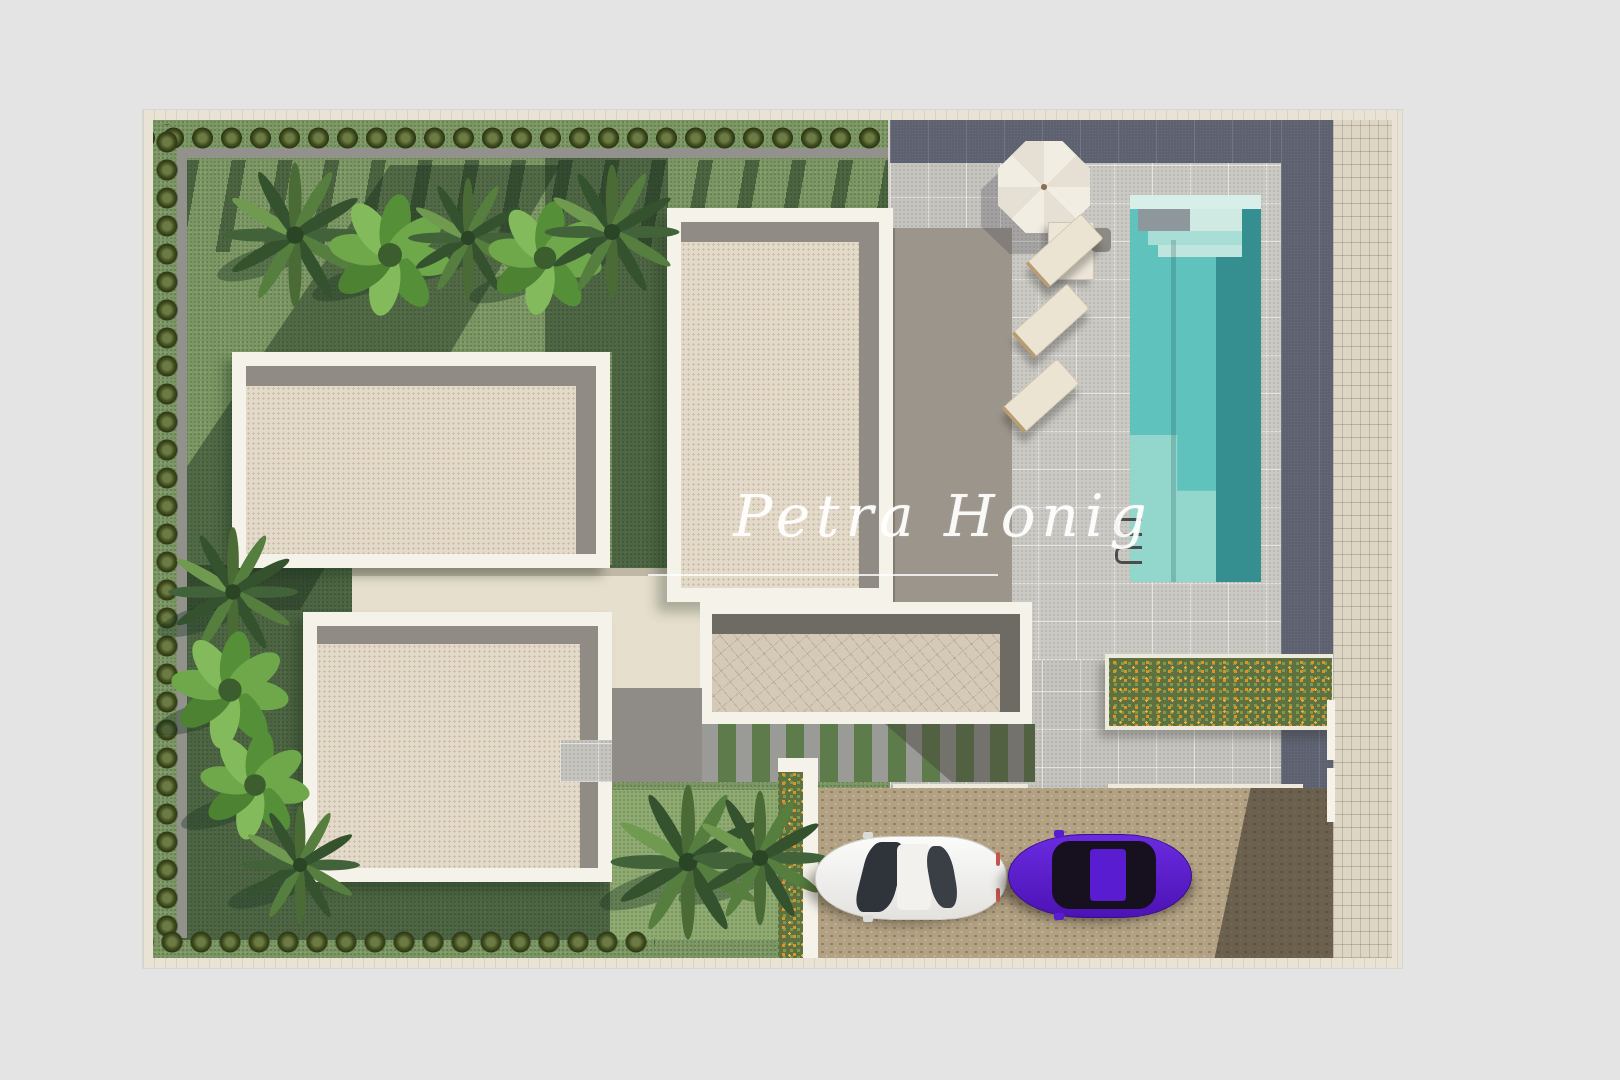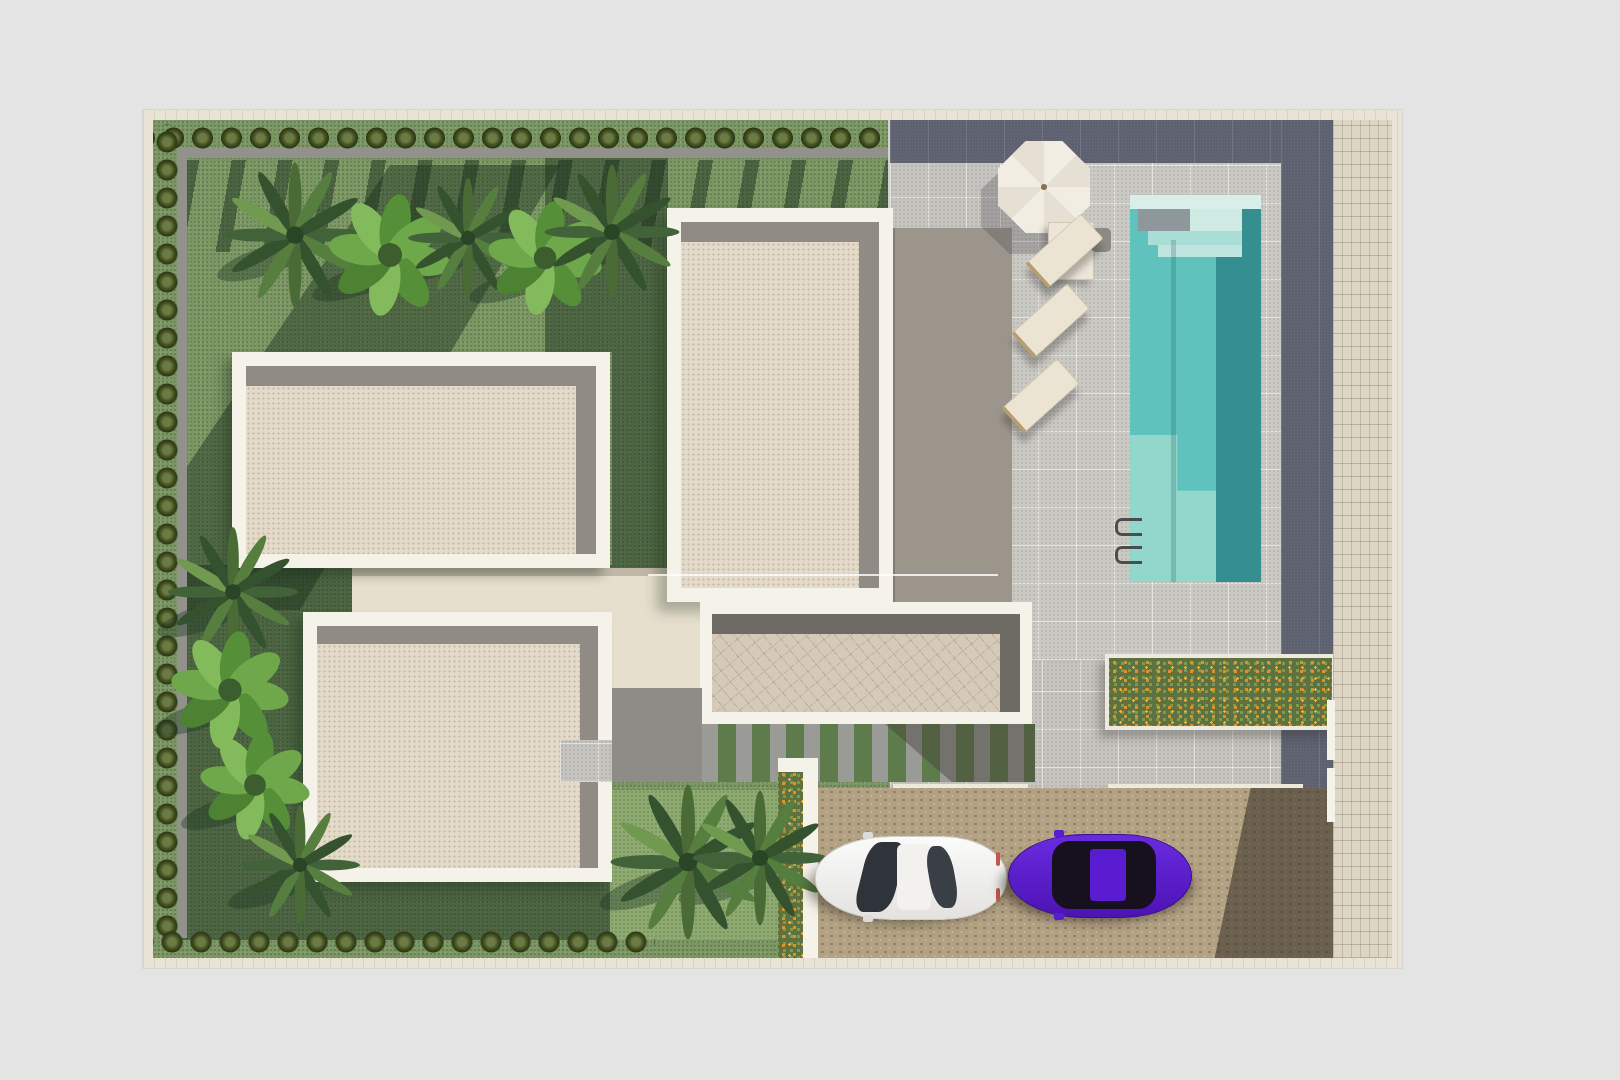--- a/index.html
+++ b/index.html
@@ -198,15 +198,16 @@
     <div class="abs" style="left:44px;top:7px;width:104px;height:68px;background:#17101f;border-radius:18px;"></div>
     <div class="abs" style="left:82px;top:15px;width:36px;height:52px;background:#5a1cd0;border-radius:4px;"></div>
     <div class="abs" style="left:46px;top:-4px;width:10px;height:7px;background:#5a1cd0;border-radius:2px;"></div>
     <div class="abs" style="left:46px;top:79px;width:10px;height:7px;background:#5a1cd0;border-radius:2px;"></div>
   </div>
 
   <div class="abs tex-sidewalk" style="left:1190px;top:10px;width:59px;height:838px;"></div>
   <div class="abs white" style="left:1184px;top:590px;width:8px;height:60px;"></div>
   <div class="abs white" style="left:1184px;top:658px;width:8px;height:54px;"></div>
 
+  <div class="abs watermark" style="left:470px;top:372px;width:660px;height:110px;">Petra Honig</div>
   <div class="abs" style="left:505px;top:464px;width:350px;height:2px;background:rgba(255,255,255,.8);"></div>
 
 </div>
 
 </body></html>

